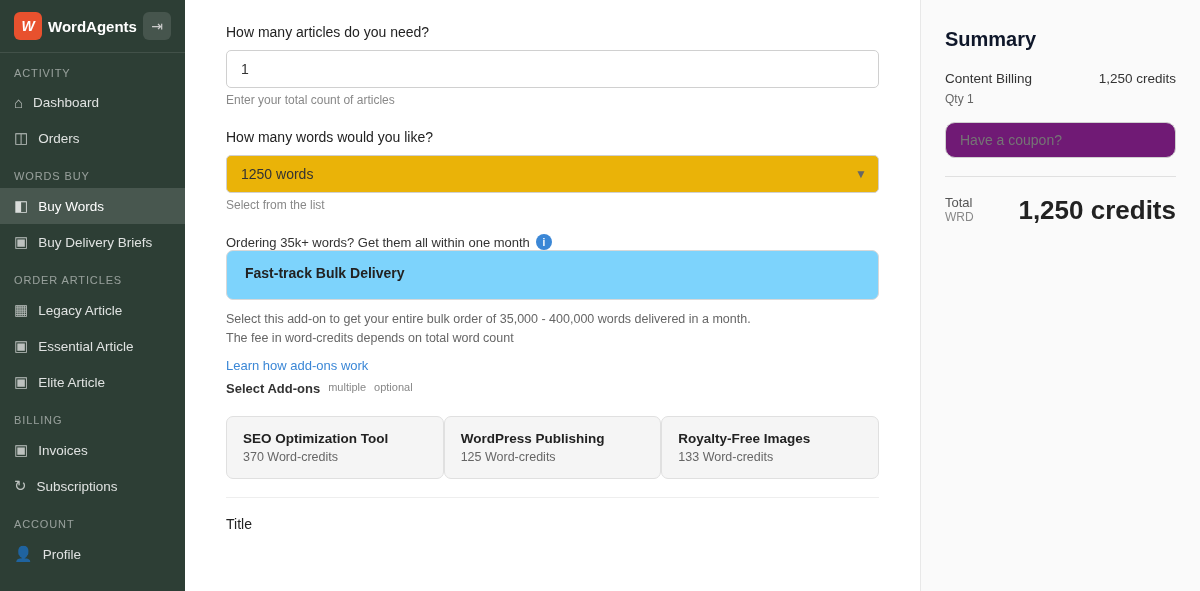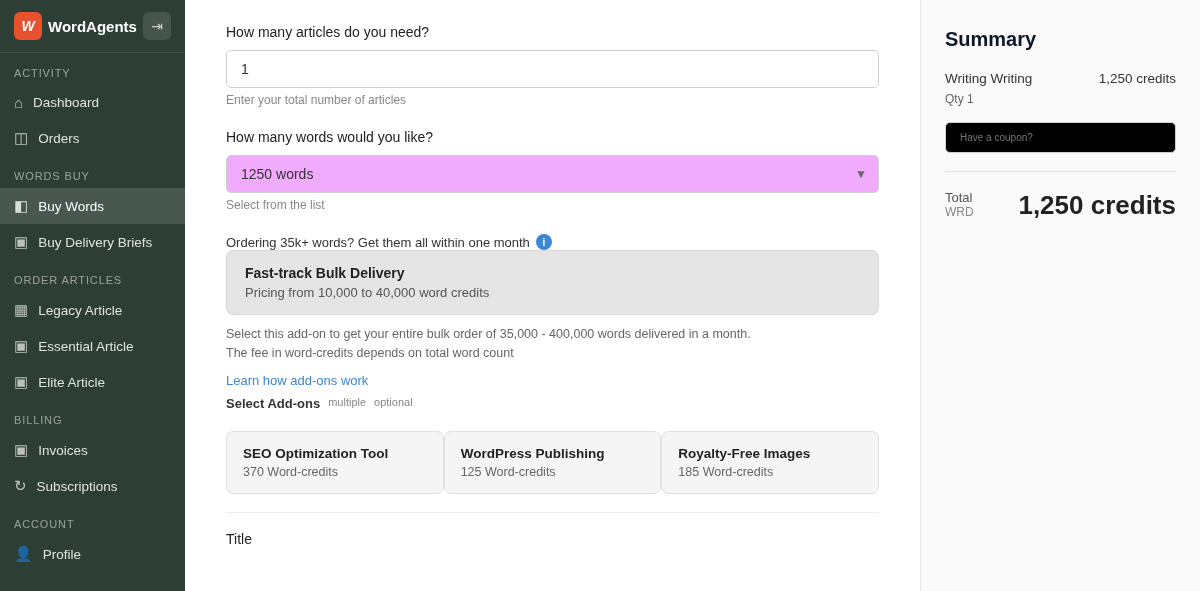--- a/index.html
+++ b/index.html
@@ -97,21 +97,21 @@
     }
     .form-group { margin-bottom: 22px; }
 
     .form-select-wrap {
       position: relative;
     }
     .form-select {
       width: 100%; padding: 10px 14px;
       border: 1px solid #d0d0d0; border-radius: 5px;
       font-size: 14px; color: #333;
-      appearance: none; background: #f0abfc;
+      appearance: none; background: #eab308;
       cursor: pointer; outline: none;
     }
     .select-arrow {
       position: absolute; right: 12px; top: 50%; transform: translateY(-50%);
       pointer-events: none; color: #666; font-size: 12px;
     }
 
     .bulk-notice {
       font-size: 13px; color: #333; 
       display: flex; align-items: center; gap: 6px;
@@ -125,21 +125,21 @@
 
     .addon-card {
       background: #f5f5f5; border: 1.5px solid #e0e0e0; border-radius: 7px;
       padding: 14px 16px; cursor: pointer;
       transition: border-color 0.15s;
     }
     .addon-card-title { font-size: 13.5px; font-weight: 600; color: #222; margin-bottom: 4px; }
     .addon-card-subtitle { font-size: 12.5px; color: #666; }
 
     .bulk-card {
-      background: #e5e5e5; border: 1.5px solid #d8d8d8; border-radius: 7px;
+      background: #7dd3fc; border: 1.5px solid #d8d8d8; border-radius: 7px;
       padding: 14px 18px; margin-bottom: 10px;
     }
     .bulk-card-title { font-size: 14px; font-weight: 600; color: #222; margin-bottom: 4px; }
     .bulk-card-sub { font-size: 13px; color: #555; }
 
     .bulk-desc {
       font-size: 12.5px; color: #666; margin-bottom: 8px; line-height: 1.5;
     }
     .learn-link {
       font-size: 13px; color: #3b87d6; cursor: pointer; text-decoration: none;
@@ -170,22 +170,22 @@
     }
     .summary-row {
       display: flex; justify-content: space-between; align-items: flex-start;
       margin-bottom: 6px;
     }
     .summary-item-name { font-size: 13.5px; color: #333; font-weight: 500; }
     .summary-item-credits { font-size: 13.5px; color: #333; }
     .summary-qty { font-size: 12px; color: #666; margin-bottom: 16px; }
     .coupon-input {
       width: 100%; padding: 9px 14px;
-      border: 1px solid #d0d0d0; border-radius: 5px;
-      font-size: 10px; color: #aaa; background: #000000;
+      border: 1px solid #d0d0d0; border-radius: 10px;
+      font-size: 14px; color: #aaa; background: #701a75;
       outline: none;
     }
     .summary-divider { border: none; border-top: 1px solid #e0e0e0; margin: 18px 0; }
     .summary-total-label { font-size: 13px; color: #555; }
     .summary-total-sub { font-size: 12px; color: #888; }
     .summary-total-credits { font-size: 26px; font-weight: 700; color: #222; }
   </style>
 </head>
 <body>
 
@@ -251,21 +251,21 @@
   </div>
 </div>
 
 <div id="main">
 
   <div id="form-area">
 
     <div class="form-group">
       <label class="form-label">How many articles do you need?</label>
       <input class="form-input" type="text" value="1" placeholder="Enter your total number of articles" style="">
-      <div class="form-hint">Enter your total number of articles</div>
+      <div class="form-hint">Enter your total count of articles</div>
     </div>
 
     <div class="form-group">
       <label class="form-label">How many words would you like?</label>
       <div class="form-select-wrap">
         <select class="form-select">
           <option>500 words</option>
           <option>750 words</option>
           <option>1000 words</option>
           <option selected="">1250 words</option>
@@ -278,21 +278,20 @@
       <div class="form-hint">Select from the list</div>
     </div>
 
     <div class="bulk-notice">
       <span>Ordering 35k+ words? Get them all within one month</span>
       <span class="info-icon">i</span>
     </div>
 
     <div class="bulk-card">
       <div class="bulk-card-title">Fast-track Bulk Delivery</div>
-      <div class="bulk-card-sub">Pricing from 10,000 to 40,000 word credits</div>
     </div>
 
     <div class="bulk-desc">Select this add-on to get your entire bulk order of 35,000 - 400,000 words delivered in a month.<br>The fee in word-credits depends on total word count</div>
 
     <a class="learn-link">Learn how add-ons work</a>
 
     <div class="addons-label">
       <span>Select Add-ons</span>
       <span class="addons-badge">multiple</span>
       <span class="addons-badge">optional</span>
@@ -302,35 +301,35 @@
       <div class="addon-card">
         <div class="addon-card-title">SEO Optimization Tool</div>
         <div class="addon-card-subtitle">370 Word-credits</div>
       </div>
       <div class="addon-card">
         <div class="addon-card-title">WordPress Publishing</div>
         <div class="addon-card-subtitle">125 Word-credits</div>
       </div>
       <div class="addon-card">
         <div class="addon-card-title">Royalty-Free Images</div>
-        <div class="addon-card-subtitle">185 Word-credits</div>
+        <div class="addon-card-subtitle">133 Word-credits</div>
       </div>
     </div>
 
     <hr class="section-divider">
 
     <div class="title-label">Title</div>
 
   </div>
 
   <div id="summary-area">
     <div class="summary-title">Summary</div>
 
     <div class="summary-row">
-      <span class="summary-item-name">Writing Writing</span>
+      <span class="summary-item-name">Content Billing</span>
       <span class="summary-item-credits">1,250 credits</span>
     </div>
     <div class="summary-qty">
       <span>Qty</span>&nbsp;<span>1</span>
     </div>
 
     <input class="coupon-input" type="text" placeholder="Have a coupon?" style="">
 
     <hr class="summary-divider">
 

